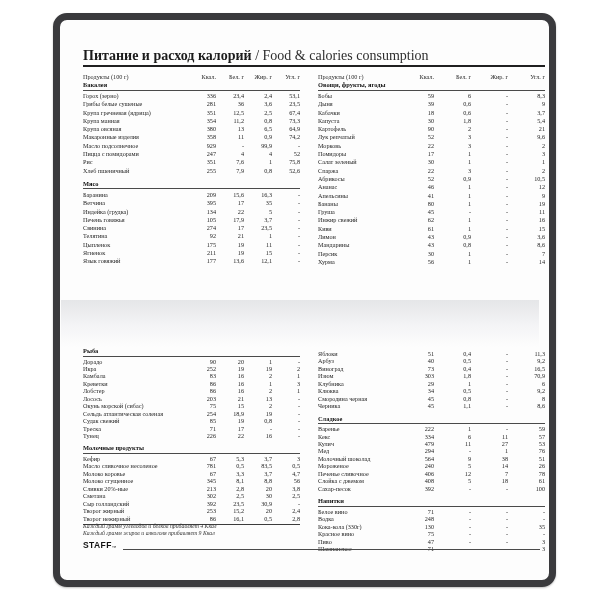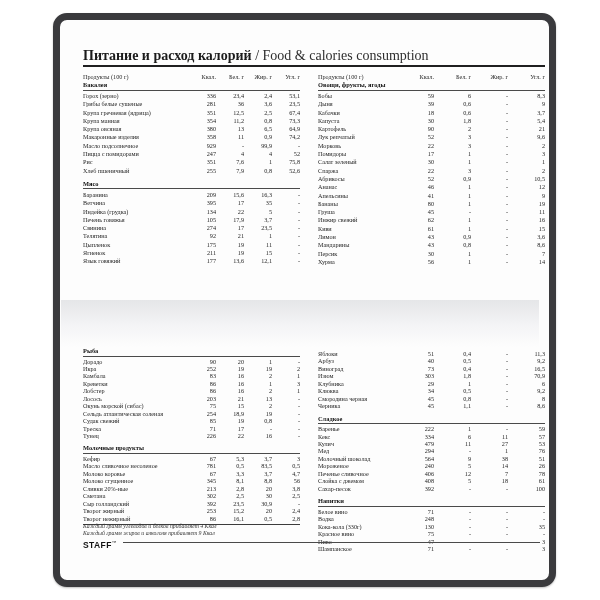--- a/index.html
+++ b/index.html
@@ -23,21 +23,21 @@
   .tbl.top .sec{margin-bottom:1.5px}
   .row{display:flex}
   .name{flex:1;white-space:nowrap;overflow:hidden}
   .num{text-align:right;white-space:nowrap}
   .tbl.lft .num{width:28px}
   .tbl.rgt .num{width:37px}
   .tbl.pad-first{padding-top:3px}
   .endrule{height:1px;background:#3c3c3c;margin-top:1.5px}
   .footnotes{position:absolute;left:83px;top:523px;width:230px;
              font-style:italic;font-size:5.8px;line-height:6.8px;color:#333}
-  .staff-row{position:absolute;left:83px;top:540px;width:457px;display:flex;align-items:flex-start}
+  .staff-row{position:absolute;left:83px;top:540px;width:457px;display:flex;align-items:flex-end}
   .brand{font-family:"Liberation Sans",sans-serif;font-weight:bold;font-size:8.5px;
          letter-spacing:.4px;color:#141414}
   .brand-mark{font-family:"Liberation Sans",sans-serif;font-size:4.5px;vertical-align:super;color:#141414}
   .brand-line{flex:1;height:1px;background:#4a4a4a;margin-left:7px;margin-top:2px}
 </style>
 </head>
 <body>
 
 <div class="cover"></div>
 <div class="seam"></div>

